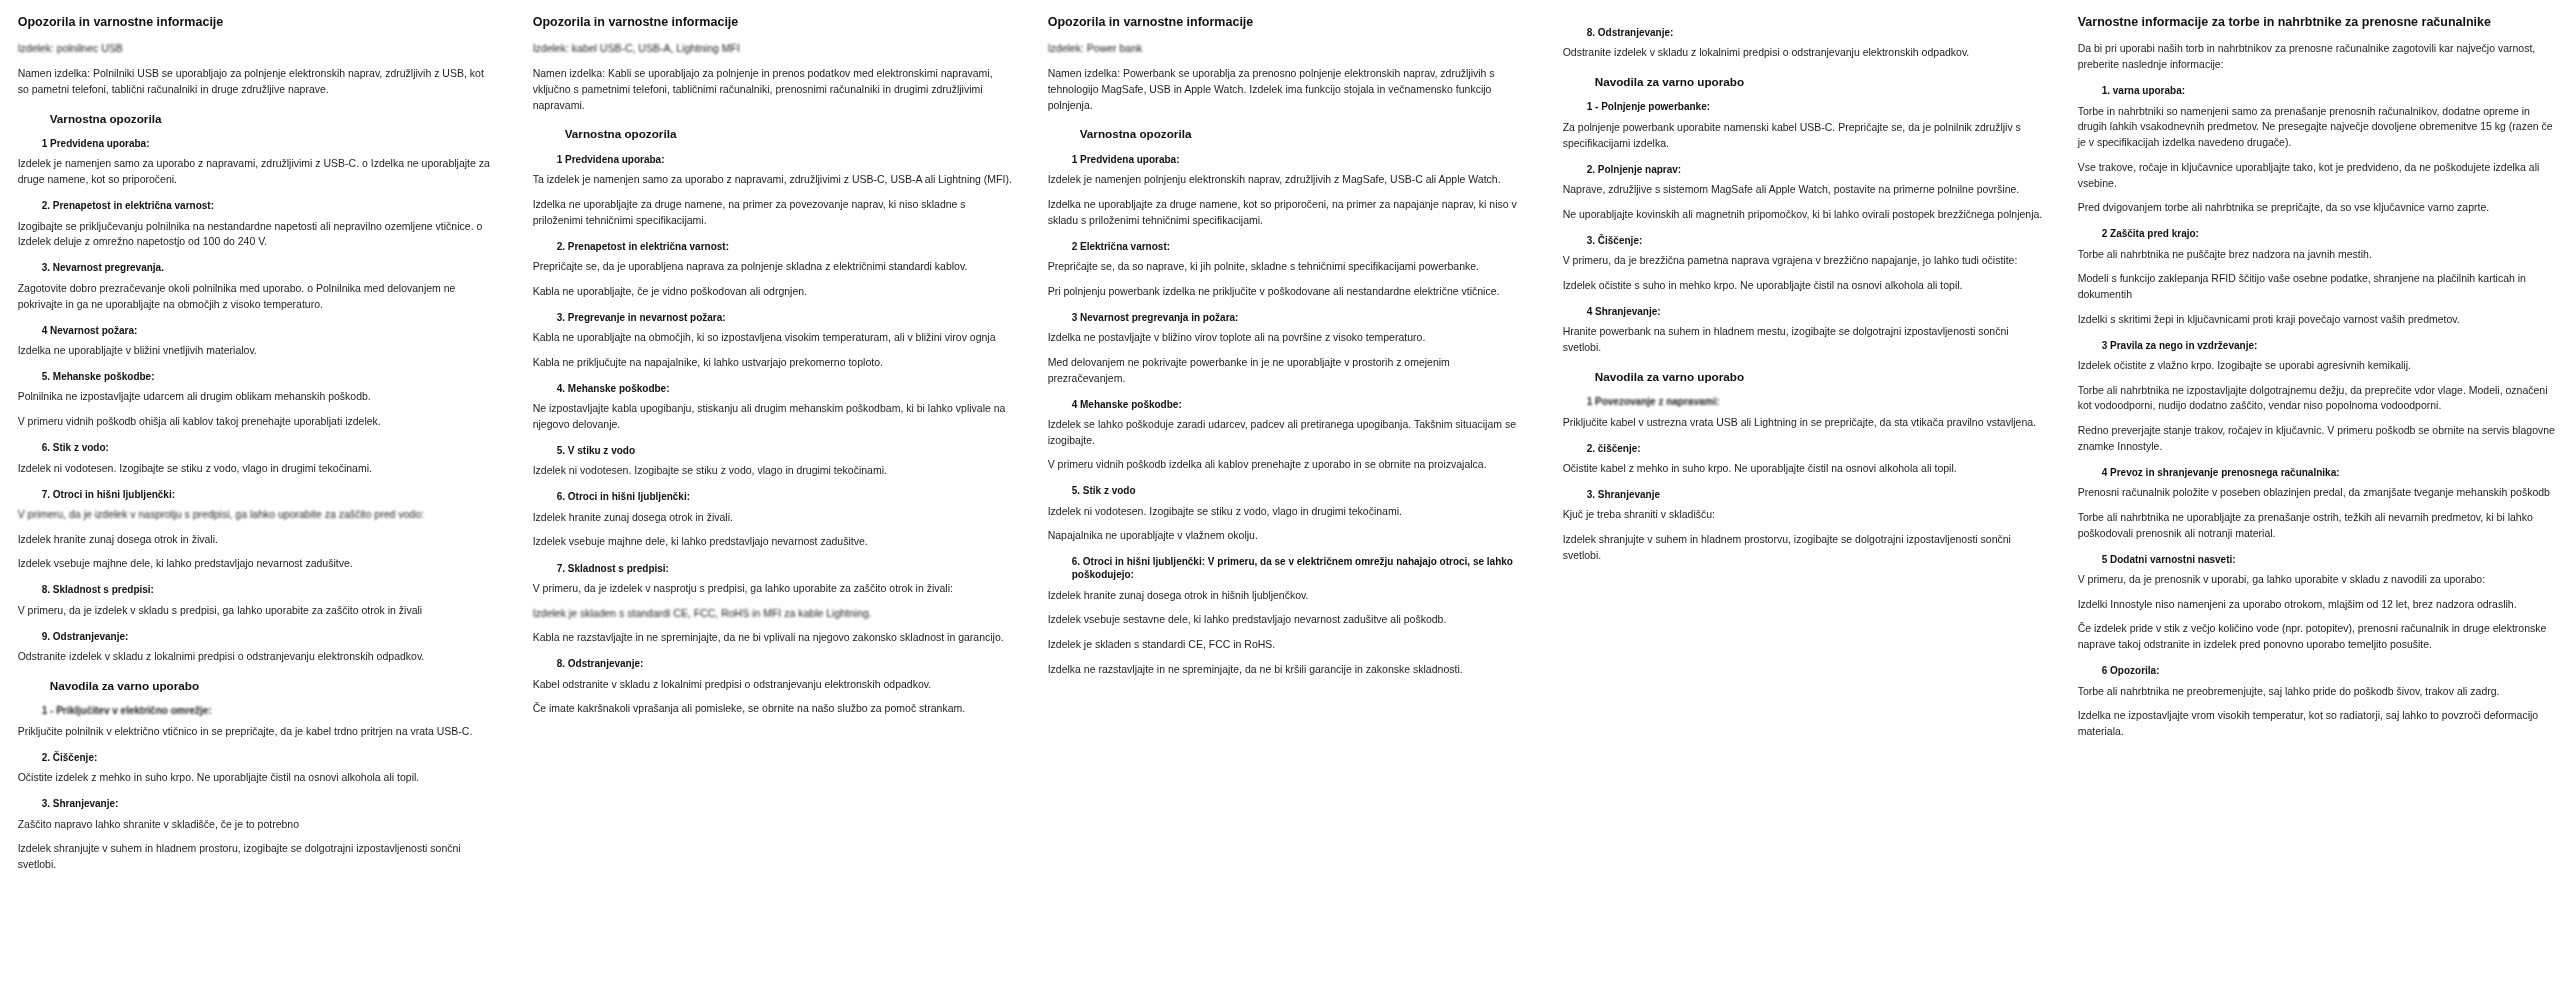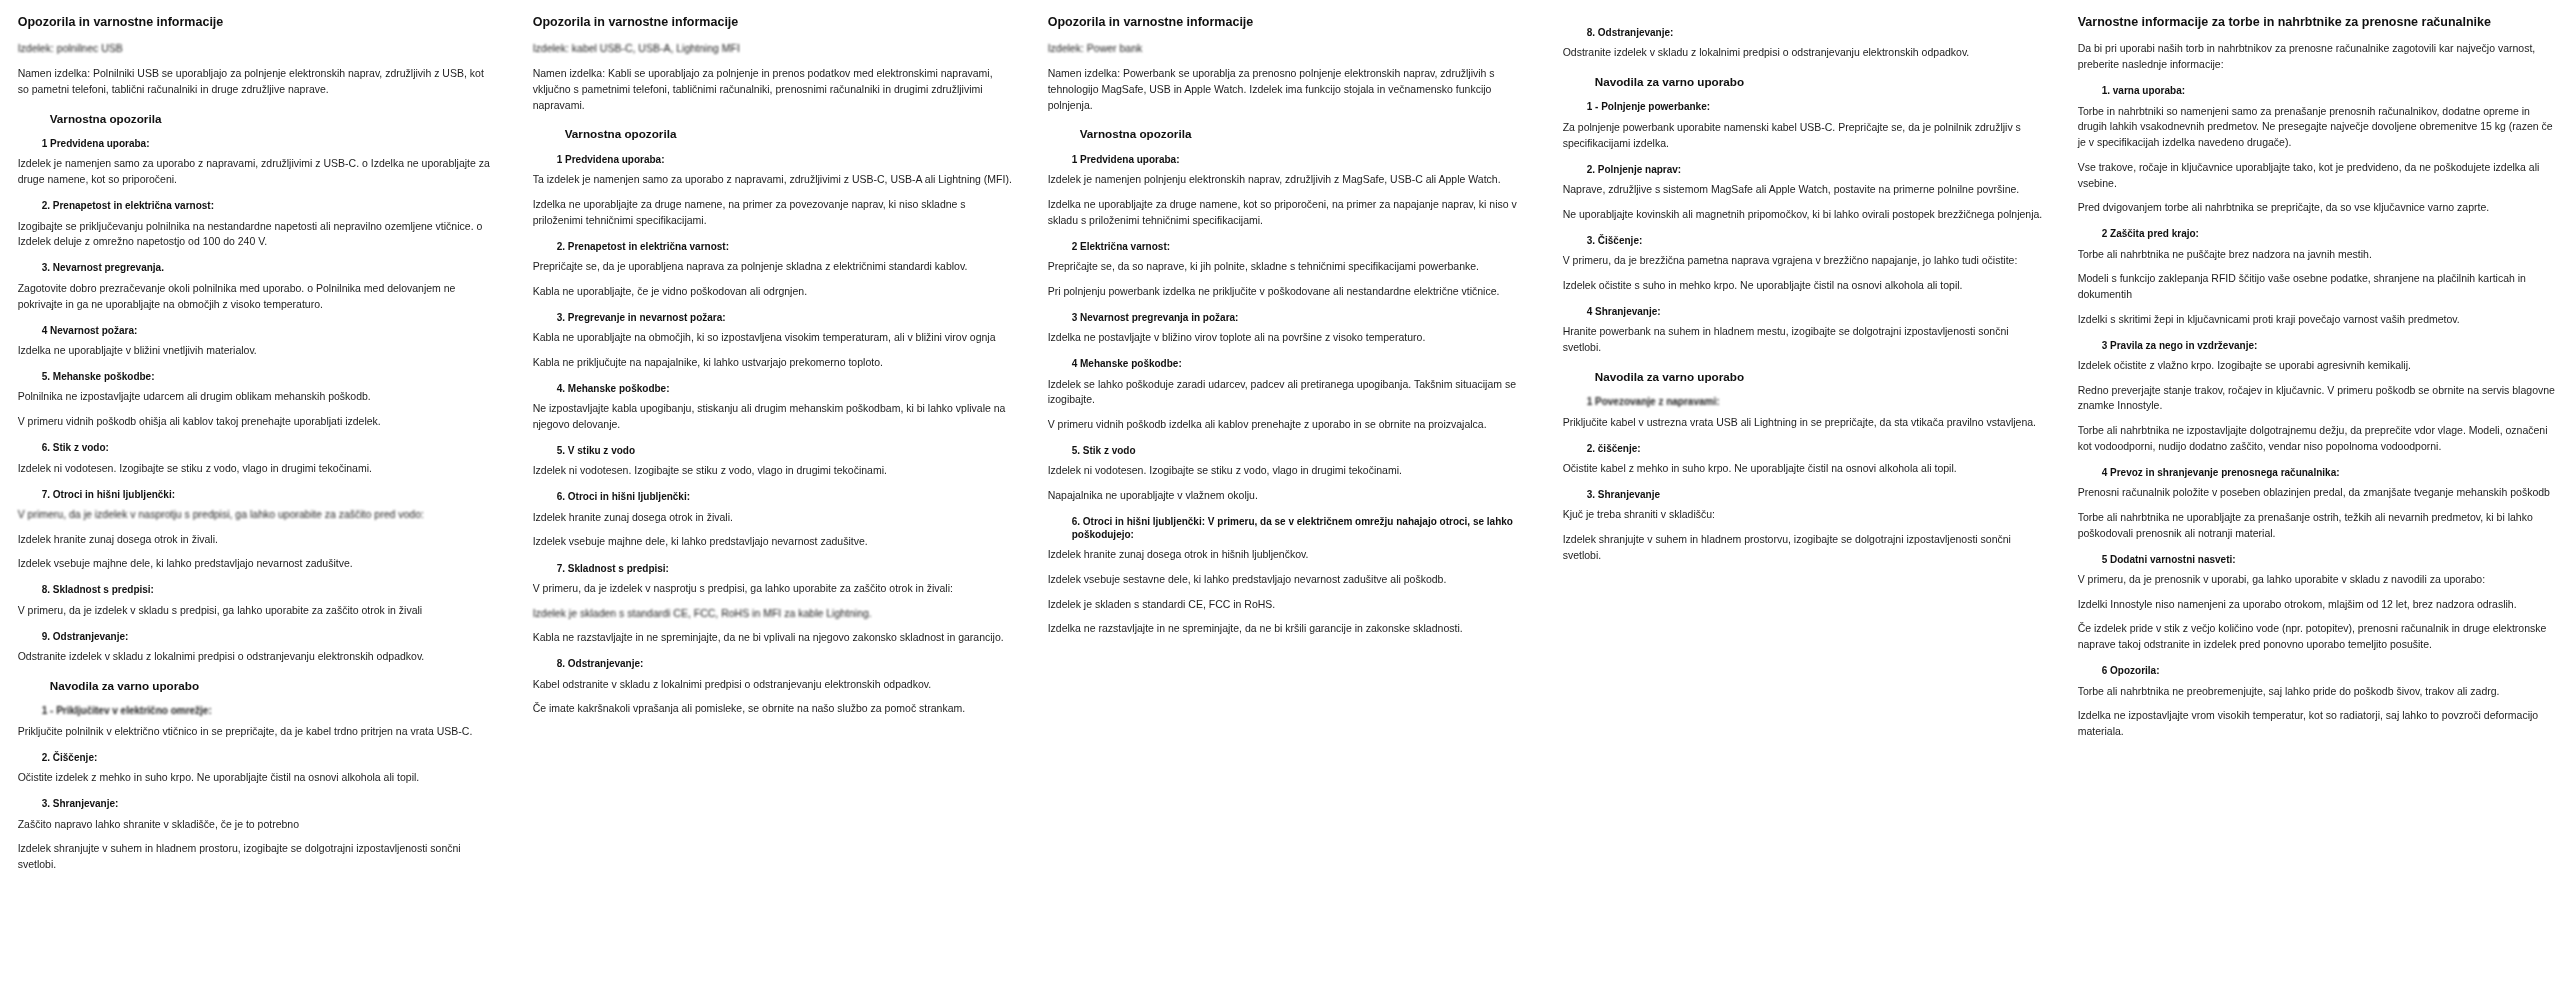--- a/index.html
+++ b/index.html
@@ -138,20 +138,21 @@
       <p class="para">Namen izdelka: Powerbank se uporablja za prenosno polnjenje elektronskih naprav, združljivih s tehnologijo MagSafe, USB in Apple Watch. Izdelek ima funkcijo stojala in večnamensko funkcijo polnjenja.</p>
       <h3 class="block-title">Varnostna opozorila</h3>
       <h4 class="sub-title">1 Predvidena uporaba:</h4>
       <p class="para">Izdelek je namenjen polnjenju elektronskih naprav, združljivih z MagSafe, USB-C ali Apple Watch.</p>
       <p class="para">Izdelka ne uporabljajte za druge namene, kot so priporočeni, na primer za napajanje naprav, ki niso v skladu s priloženimi tehničnimi specifikacijami.</p>
       <h4 class="sub-title">2 Električna varnost:</h4>
       <p class="para">Prepričajte se, da so naprave, ki jih polnite, skladne s tehničnimi specifikacijami powerbanke.</p>
       <p class="para">Pri polnjenju powerbank izdelka ne priključite v poškodovane ali nestandardne električne vtičnice.</p>
       <h4 class="sub-title">3 Nevarnost pregrevanja in požara:</h4>
       <p class="para">Izdelka ne postavljajte v bližino virov toplote ali na površine z visoko temperaturo.</p>
+      <p class="para">Med delovanjem ne pokrivajte powerbanke in je ne uporabljajte v prostorih z omejenim prezračevanjem.</p>
       <h4 class="sub-title">4 Mehanske poškodbe:</h4>
       <p class="para">Izdelek se lahko poškoduje zaradi udarcev, padcev ali pretiranega upogibanja. Takšnim situacijam se izogibajte.</p>
       <p class="para">V primeru vidnih poškodb izdelka ali kablov prenehajte z uporabo in se obrnite na proizvajalca.</p>
       <h4 class="sub-title">5. Stik z vodo</h4>
       <p class="para">Izdelek ni vodotesen. Izogibajte se stiku z vodo, vlago in drugimi tekočinami.</p>
       <p class="para">Napajalnika ne uporabljajte v vlažnem okolju.</p>
       <h4 class="sub-title">6. Otroci in hišni ljubljenčki: V primeru, da se v električnem omrežju nahajajo otroci, se lahko poškodujejo:</h4>
       <p class="para">Izdelek hranite zunaj dosega otrok in hišnih ljubljenčkov.</p>
       <p class="para">Izdelek vsebuje sestavne dele, ki lahko predstavljajo nevarnost zadušitve ali poškodb.</p>
       <p class="para">Izdelek je skladen s standardi CE, FCC in RoHS.</p>
@@ -186,22 +187,22 @@
       <h4 class="sub-title">1. varna uporaba:</h4>
       <p class="para">Torbe in nahrbtniki so namenjeni samo za prenašanje prenosnih računalnikov, dodatne opreme in drugih lahkih vsakodnevnih predmetov. Ne presegajte največje dovoljene obremenitve 15 kg (razen če je v specifikacijah izdelka navedeno drugače).</p>
       <p class="para">Vse trakove, ročaje in ključavnice uporabljajte tako, kot je predvideno, da ne poškodujete izdelka ali vsebine.</p>
       <p class="para">Pred dvigovanjem torbe ali nahrbtnika se prepričajte, da so vse ključavnice varno zaprte.</p>
       <h4 class="sub-title">2 Zaščita pred krajo:</h4>
       <p class="para">Torbe ali nahrbtnika ne puščajte brez nadzora na javnih mestih.</p>
       <p class="para">Modeli s funkcijo zaklepanja RFID ščitijo vaše osebne podatke, shranjene na plačilnih karticah in dokumentih</p>
       <p class="para">Izdelki s skritimi žepi in ključavnicami proti kraji povečajo varnost vaših predmetov.</p>
       <h4 class="sub-title">3 Pravila za nego in vzdrževanje:</h4>
       <p class="para">Izdelek očistite z vlažno krpo. Izogibajte se uporabi agresivnih kemikalij.</p>
+      <p class="para">Torbe ali nahrbtnika ne izpostavljajte dolgotrajnemu dežju, da preprečite vdor vlage. Modeli, označeni kot vodoodporni, nudijo dodatno zaščito, vendar niso popolnoma vodoodporni.</p>
       <p class="para">Redno preverjajte stanje trakov, ročajev in ključavnic. V primeru poškodb se obrnite na servis blagovne znamke Innostyle.</p>
-      <p class="para">Torbe ali nahrbtnika ne izpostavljajte dolgotrajnemu dežju, da preprečite vdor vlage. Modeli, označeni kot vodoodporni, nudijo dodatno zaščito, vendar niso popolnoma vodoodporni.</p>
       <h4 class="sub-title">4 Prevoz in shranjevanje prenosnega računalnika:</h4>
       <p class="para">Prenosni računalnik položite v poseben oblazinjen predal, da zmanjšate tveganje mehanskih poškodb</p>
       <p class="para">Torbe ali nahrbtnika ne uporabljajte za prenašanje ostrih, težkih ali nevarnih predmetov, ki bi lahko poškodovali prenosnik ali notranji material.</p>
       <h4 class="sub-title">5 Dodatni varnostni nasveti:</h4>
       <p class="para">V primeru, da je prenosnik v uporabi, ga lahko uporabite v skladu z navodili za uporabo:</p>
       <p class="para">Izdelki Innostyle niso namenjeni za uporabo otrokom, mlajšim od 12 let, brez nadzora odraslih.</p>
       <p class="para">Če izdelek pride v stik z večjo količino vode (npr. potopitev), prenosni računalnik in druge elektronske naprave takoj odstranite in izdelek pred ponovno uporabo temeljito posušite.</p>
       <h4 class="sub-title">6 Opozorila:</h4>
       <p class="para">Torbe ali nahrbtnika ne preobremenjujte, saj lahko pride do poškodb šivov, trakov ali zadrg.</p>
       <p class="para">Izdelka ne izpostavljajte vrom visokih temperatur, kot so radiatorji, saj lahko to povzroči deformacijo materiala.</p>

